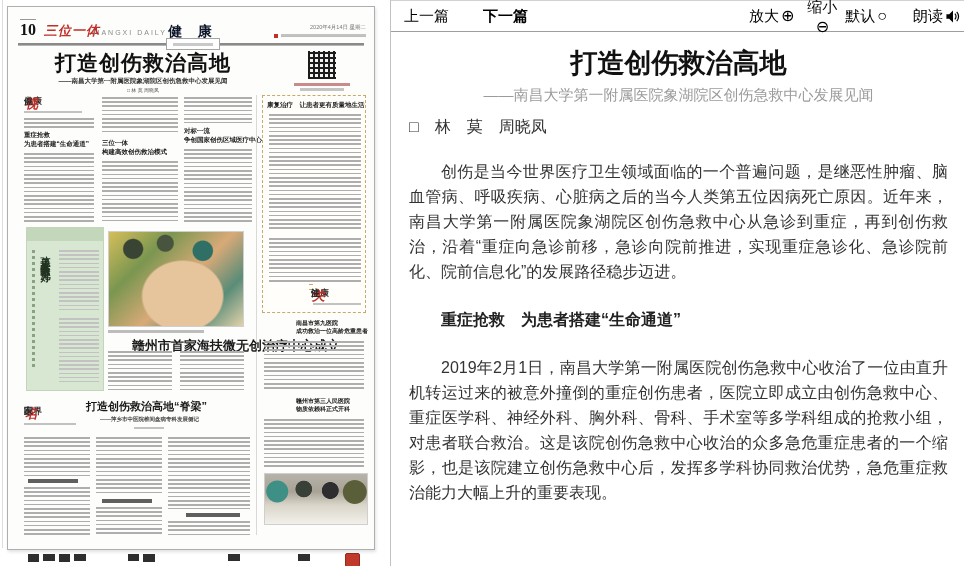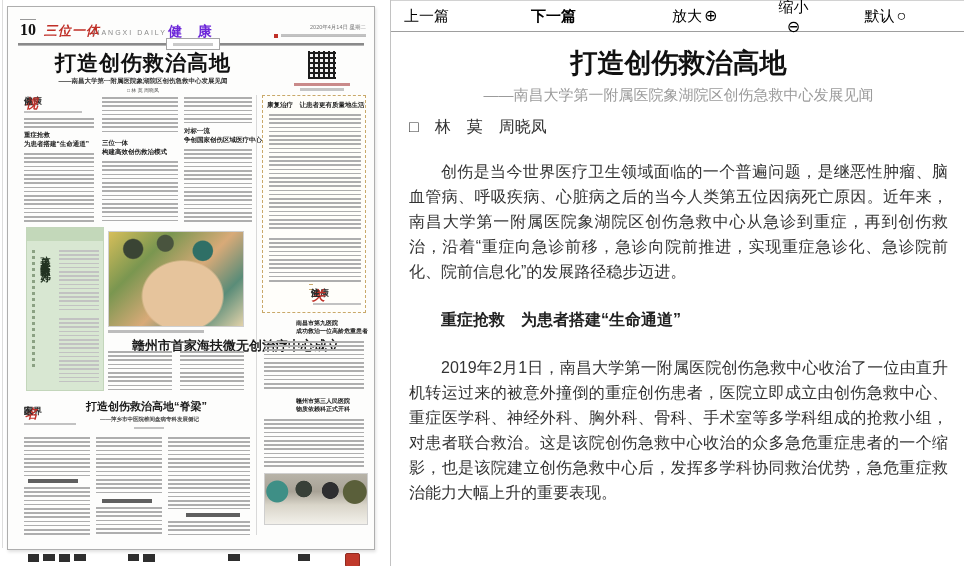--- a/index.html
+++ b/index.html
@@ -11,21 +11,21 @@
   
   .left-edge-line{position:absolute;left:2px;top:0;width:1px;height:548px;background:#ddd;}
   .page{
     position:absolute;left:7px;top:6px;width:366px;height:542px;
     background:#fdfdfc;border:1px solid #aeaeae;box-shadow:1px 2px 3px rgba(0,0,0,.12);
   }
   .page *{position:absolute;box-sizing:border-box;}
   .np-pageno{left:12px;top:12px;font:bold 16px "Liberation Serif",serif;color:#111;border-top:1px solid #999;padding-top:1px;}
   .np-masthead{left:36px;top:15px;font:bold italic 13px "Liberation Serif",serif;color:#c03028;letter-spacing:1px;}
   .np-masthead-en{left:84px;top:22px;font:7px "Liberation Sans",sans-serif;color:#8a8a8a;letter-spacing:2px;}
-  .np-section{left:150px;top:16px;width:70px;text-align:center;font:bold 14px "Liberation Serif",serif;color:#6d28d9;letter-spacing:6px;}
+  .np-section{left:150px;top:16px;width:70px;text-align:center;font:bold 14px "Liberation Serif",serif;color:#0f172a;letter-spacing:6px;}
   .np-date{left:282px;top:17px;width:76px;text-align:right;font:5.5px "Liberation Sans",sans-serif;color:#777;}
   .np-contact-sq{left:266px;top:27px;width:4px;height:4px;background:#c03028;}
   .np-contact-bar{left:273px;top:27px;width:85px;height:3px;background:#bdbdbd;}
   .np-rule{left:10px;top:36px;width:346px;height:3px;border-top:2px solid #8a8a8a;border-bottom:1px solid #b5b5b5;}
   .np-rule-tag{left:158px;top:31px;width:54px;height:12px;background:#fff;border:1px solid #a5a5a5;}
   .np-rule-tag .bar{left:6px;top:4px;width:40px;height:3px;background:#c9c9c9;}
   .np-headline{left:40px;top:44px;width:190px;text-align:center;font-weight:bold;font-size:21px;line-height:23px;color:#111;letter-spacing:1px;}
   .np-headline-sub{left:30px;top:70px;width:210px;text-align:center;font-weight:bold;font-size:6.5px;color:#333;}
   .np-byline{left:90px;top:80px;width:90px;text-align:center;font-size:5px;color:#555;}
   .qr{left:300px;top:44px;width:28px;height:28px;
@@ -64,21 +64,21 @@
   .dash-box{left:254px;top:88px;width:104px;height:218px;border:1px dashed #c9a96a;background:#fffefa;}
   .dash-box .db-title{left:4px;top:5px;width:96px;text-align:center;font-weight:bold;font-size:6.5px;color:#1a1a1a;white-space:nowrap;}
   .vdivider{left:248px;top:88px;width:1px;height:440px;background:#d9d9d9;}
   .np-caption-bar{left:100px;top:323px;width:96px;height:2.5px;background:#bdbdbd;}
   
   .clip-strip{position:absolute;left:0;top:552px;width:378px;height:14px;overflow:hidden;}
   .clip-strip i{position:absolute;top:2px;background:#2e2e2e;display:block;}
   .clip-red{position:absolute;left:345px;top:1px;width:13px;height:12px;background:#c0392b;border-radius:2px;border:1px solid #8e2a20;}
   
   .reader{position:absolute;left:390px;top:0;width:573px;height:566px;background:#fff;border-left:1px solid #c2c2c2;}
-  .toolbar{height:30px;border-top:1px solid #d2d2d2;border-bottom:1px solid #9e9e9e;display:flex;align-items:center;font-size:15px;color:#000;gap:48px;}
+  .toolbar{height:30px;border-top:1px solid #d2d2d2;border-bottom:1px solid #9e9e9e;display:flex;align-items:center;font-size:15px;color:#000;}
   .tb-btn{cursor:pointer;white-space:nowrap;display:flex;align-items:center;gap:2px;}
   .tb-prev{margin-left:13px;}
   .tb-next{margin-left:34px;font-weight:bold;}
   .tb-spacer{flex:1;}
   .tb-circle{font-size:16px;line-height:1;}
   .tb-zoomin{margin-right:13px;}
   .tb-zoomout{margin-right:8px;flex-direction:column;}
   .tb-read{margin-left:26px;margin-right:4px;justify-content:flex-end;}
   .article{padding:15px 16px 0 18px;color:#333;}
   .a-title{font-size:27px;line-height:32px;font-weight:bold;color:#111;text-align:center;margin:0 0 7px;}

